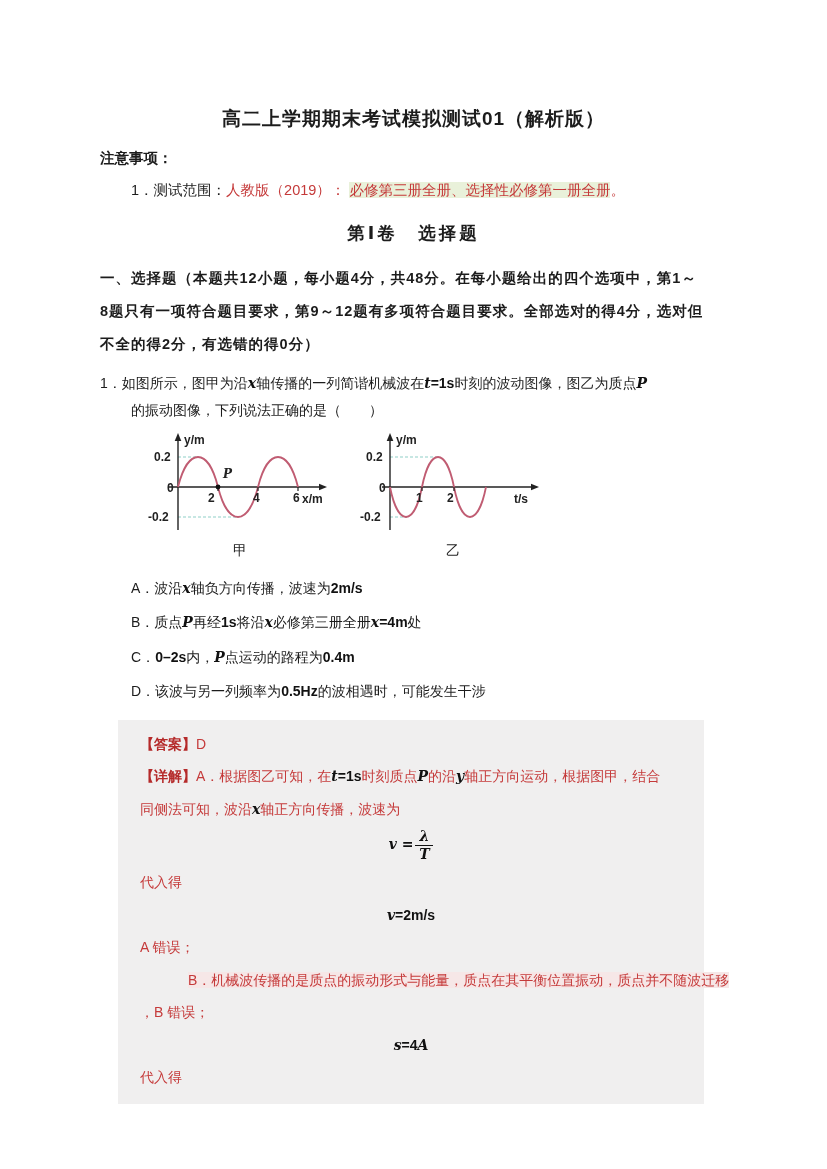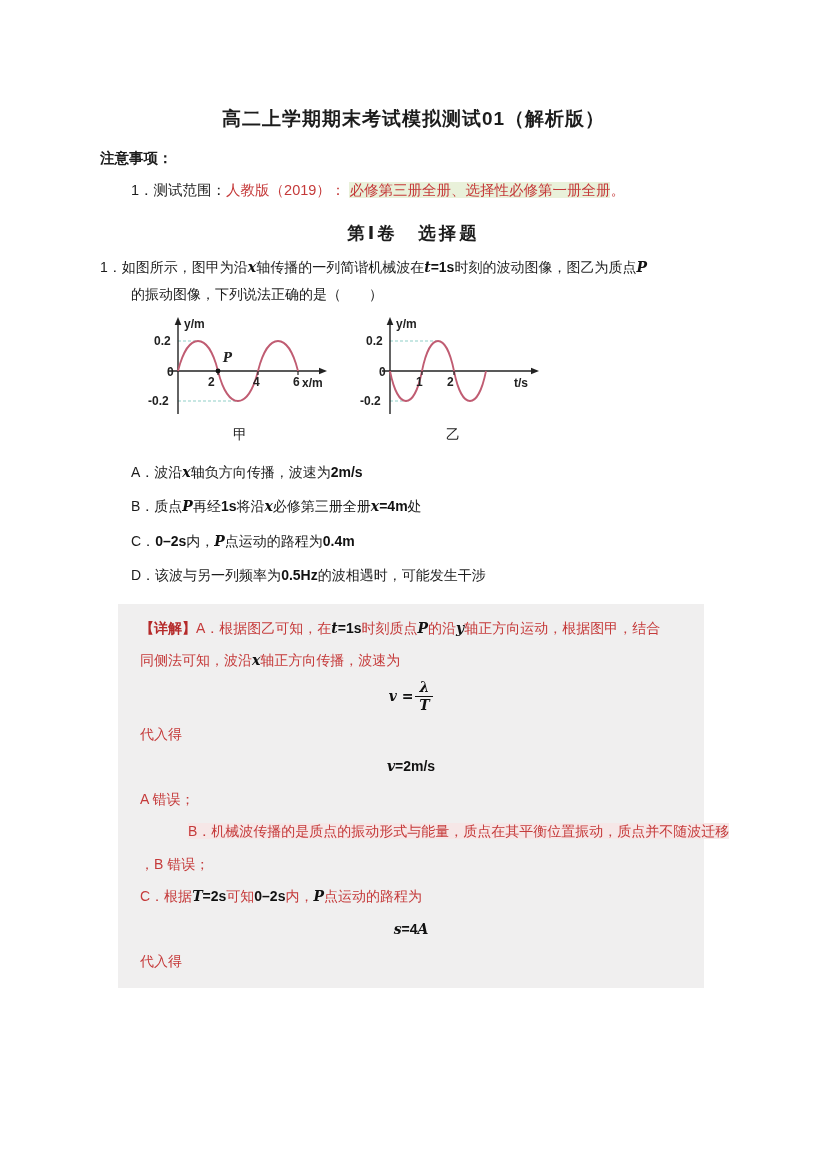--- a/index.html
+++ b/index.html
@@ -57,20 +57,25 @@
 
 <div class="page">
 
   <h1 class="title">高二上学期期末考试模拟测试01（解析版）</h1>
 
   <div class="notice-h">注意事项：</div>
   <div class="notice-item"><span>1．测试范围：</span><span class="red">人教版（2019）： </span><span class="red hl">必修第三册全册、选择性必修第一册全册</span><span class="red">。</span></div>
 
   <h2 class="sec-title">第Ⅰ卷　选择题</h2>
 
+  <div class="intro">
+    <div>一、选择题（本题共12小题，每小题4分，共48分。在每小题给出的四个选项中，第1～</div>
+    <div>8题只有一项符合题目要求，第9～12题有多项符合题目要求。全部选对的得4分，选对但</div>
+    <div>不全的得2分，有选错的得0分）</div>
+  </div>
 
   <div class="stem">
     <div class="l1"><span>1．如图所示，图甲为沿</span><span class="bi">x</span><span>轴传播的一列简谐机械波在</span><span class="bi">t</span><span class="b">=1s</span><span>时刻的波动图像，图乙为质点</span><span class="bi">P</span></div>
     <div class="l2">的振动图像，下列说法正确的是（　　）</div>
   </div>
 
   <div class="figures">
 
     <figure>
       <svg width="200" height="108" viewBox="0 0 200 108">
@@ -134,33 +139,33 @@
   </div>
 
   <div class="options">
     <div class="option"><span>A．波沿</span><span class="bi">x</span><span>轴负方向传播，波速为</span><span class="b">2m/s</span></div>
     <div class="option"><span>B．质点</span><span class="bi">P</span><span>再经</span><span class="b">1s</span><span>将沿</span><span class="bi">x</span><span>必修第三册全册</span><span class="bi">x</span><span class="b">=4m</span><span>处</span></div>
     <div class="option"><span>C．</span><span class="b">0–2s</span><span>内，</span><span class="bi">P</span><span>点运动的路程为</span><span class="b">0.4m</span></div>
     <div class="option"><span>D．该波与另一列频率为</span><span class="b">0.5Hz</span><span>的波相遇时，可能发生干涉</span></div>
   </div>
 
   <div class="answer-block">
+    <div class="ans-line"><span class="redb">【答案】</span><span class="red">D</span></div>
     <div class="ans-line"><span class="redb">【详解】</span><span class="red">A．根据图乙可知，在</span><span class="bi">t</span><span class="b">=1s</span><span class="red">时刻质点</span><span class="bi">P</span><span class="red">的沿</span><span class="bi">y</span><span class="red">轴正方向运动，根据图甲，结合</span></div>
     <div class="ans-line"><span class="red">同侧法可知，波沿</span><span class="bi">x</span><span class="red">轴正方向传播，波速为</span></div>
 
     <div class="center-line frac-line">
       <span class="flhs">v =</span><span class="frac">
           <span class="num">λ</span>
           <span class="den">T</span>
         </span>
     </div>
 
     <div class="ans-line red">代入得</div>
     <div class="center-line"><span class="bi">v</span><span class="b">=2m/s</span></div>
     <div class="ans-line"><span class="red">A 错误；</span></div>
     <div class="ans-line"><span class="red hlp">B．机械波传播的是质点的振动形式与能量，质点在其平衡位置振动，质点并不随波迁移</span></div>
     <div class="ans-line"><span class="red">，B 错误；</span></div>
-    <div class="ans-line"><span class="red">C．根据</span><span class="bi">T</span><span class="b">=2s</span><span class="red">可知</span><span class="b">0–2s</span><span class="red">内，</span><span class="bi">P</span><span class="red">点运动的路程为</span></div>
     <div class="center-line"><span class="bi">s</span><span class="b">=4</span><span class="bi">A</span></div>
     <div class="ans-line red">代入得</div>
   </div>
 
 </div>
 
 </body></html>

